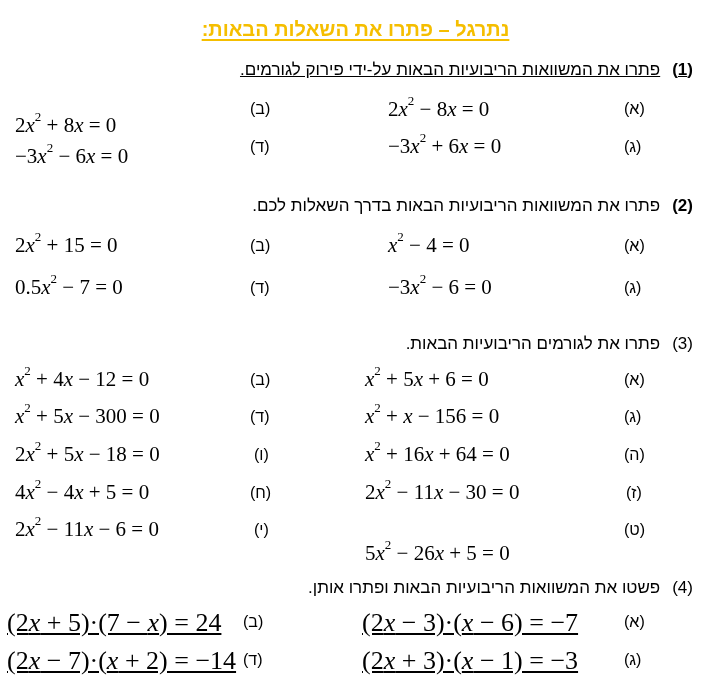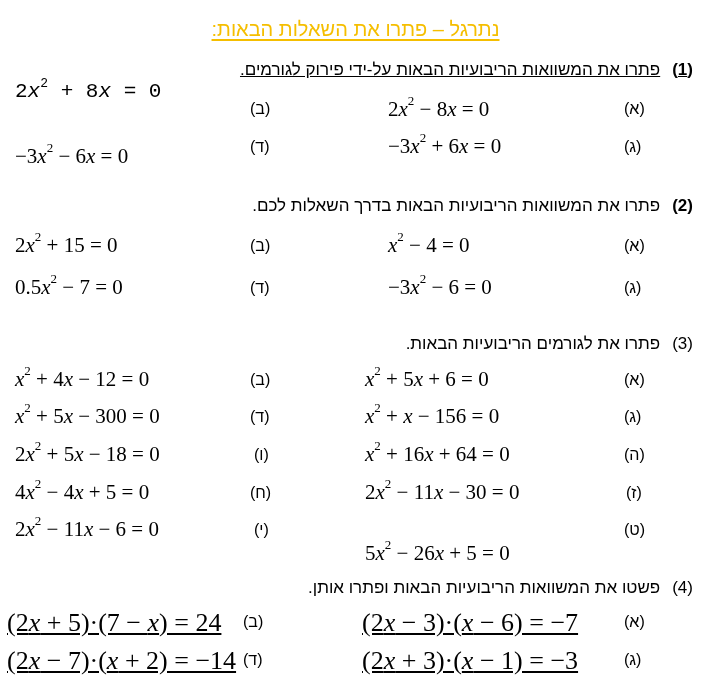--- a/index.html
+++ b/index.html
@@ -1,37 +1,37 @@
 <!DOCTYPE html>
 <html><head>
 <meta charset="utf-8">
 <style>
   html, body { margin:0; padding:0; background:#ffffff; }
   body { width:711px; height:694px; position:relative; overflow:hidden; font-family:"Liberation Sans", sans-serif; color:#000; }
-  .title { position:absolute; left:0; right:0; top:18px; text-align:center; direction:rtl; font-family:"Liberation Sans", sans-serif; font-size:20px; font-weight:normal; color:#f5be00; text-decoration:underline; text-underline-offset:3px; }
+  .title { position:absolute; left:0; right:0; top:18px; text-align:center; direction:rtl; font-family:"Liberation Sans", sans-serif; font-size:20px; font-weight:bold; color:#f5be00; text-decoration:underline; text-underline-offset:3px; }
   .qhead { position:absolute; right:18px; direction:rtl; font-size:17px; white-space:nowrap; }
   .qnum { font-weight:bold; margin-left:12px; }
   .lbl { position:absolute; direction:rtl; font-size:16px; white-space:nowrap; }
   .eq { position:absolute; font-family:"Liberation Serif", serif; font-size:21px; white-space:nowrap; direction:ltr; }
   .eq i { font-style:italic; }
   .eq sup { font-size:13px; vertical-align:top; position:relative; top:-4px; }
   .eq4 { font-size:26px;text-decoration:underline; }
 </style>
 </head>
 <body>
 
 <div class="title">נתרגל – פתרו את השאלות הבאות:</div>
 
 <div class="qhead" style="top:60px;text-decoration:underline;">
   <span class="qnum">(1)</span><span>פתרו את המשוואות הריבועיות הבאות על-ידי פירוק לגורמים.</span>
 </div>
 <span class="lbl" style="left:624px; top:100px;">(א)</span>
 <span class="eq" style="left:388px; top:97px;">2<i>x</i><sup>2</sup> − 8<i>x</i> = 0</span>
 <span class="lbl" style="left:250px; top:100px;">(ב)</span>
-<span class="eq" style="left:15px; top:80px;font-family:Liberation Mono, monospace;">2<i>x</i><sup>2</sup> + 8<i>x</i> = 0</span>
+<span class="eq" style="left:15px; top:113px;">2<i>x</i><sup>2</sup> + 8<i>x</i> = 0</span>
 <span class="lbl" style="left:624px; top:138px;">(ג)</span>
 <span class="eq" style="left:388px; top:134px;">−3<i>x</i><sup>2</sup> + 6<i>x</i> = 0</span>
 <span class="lbl" style="left:250px; top:138px;">(ד)</span>
 <span class="eq" style="left:15px; top:144px;">−3<i>x</i><sup>2</sup> − 6<i>x</i> = 0</span>
 
 <div class="qhead" style="top:196px;">
   <span class="qnum">(2)</span><span>פתרו את המשוואות הריבועיות הבאות בדרך השאלות לכם.</span>
 </div>
 <span class="lbl" style="left:624px; top:237px;">(א)</span>
 <span class="eq" style="left:388px; top:233px;"><i>x</i><sup>2</sup> − 4 = 0</span>

